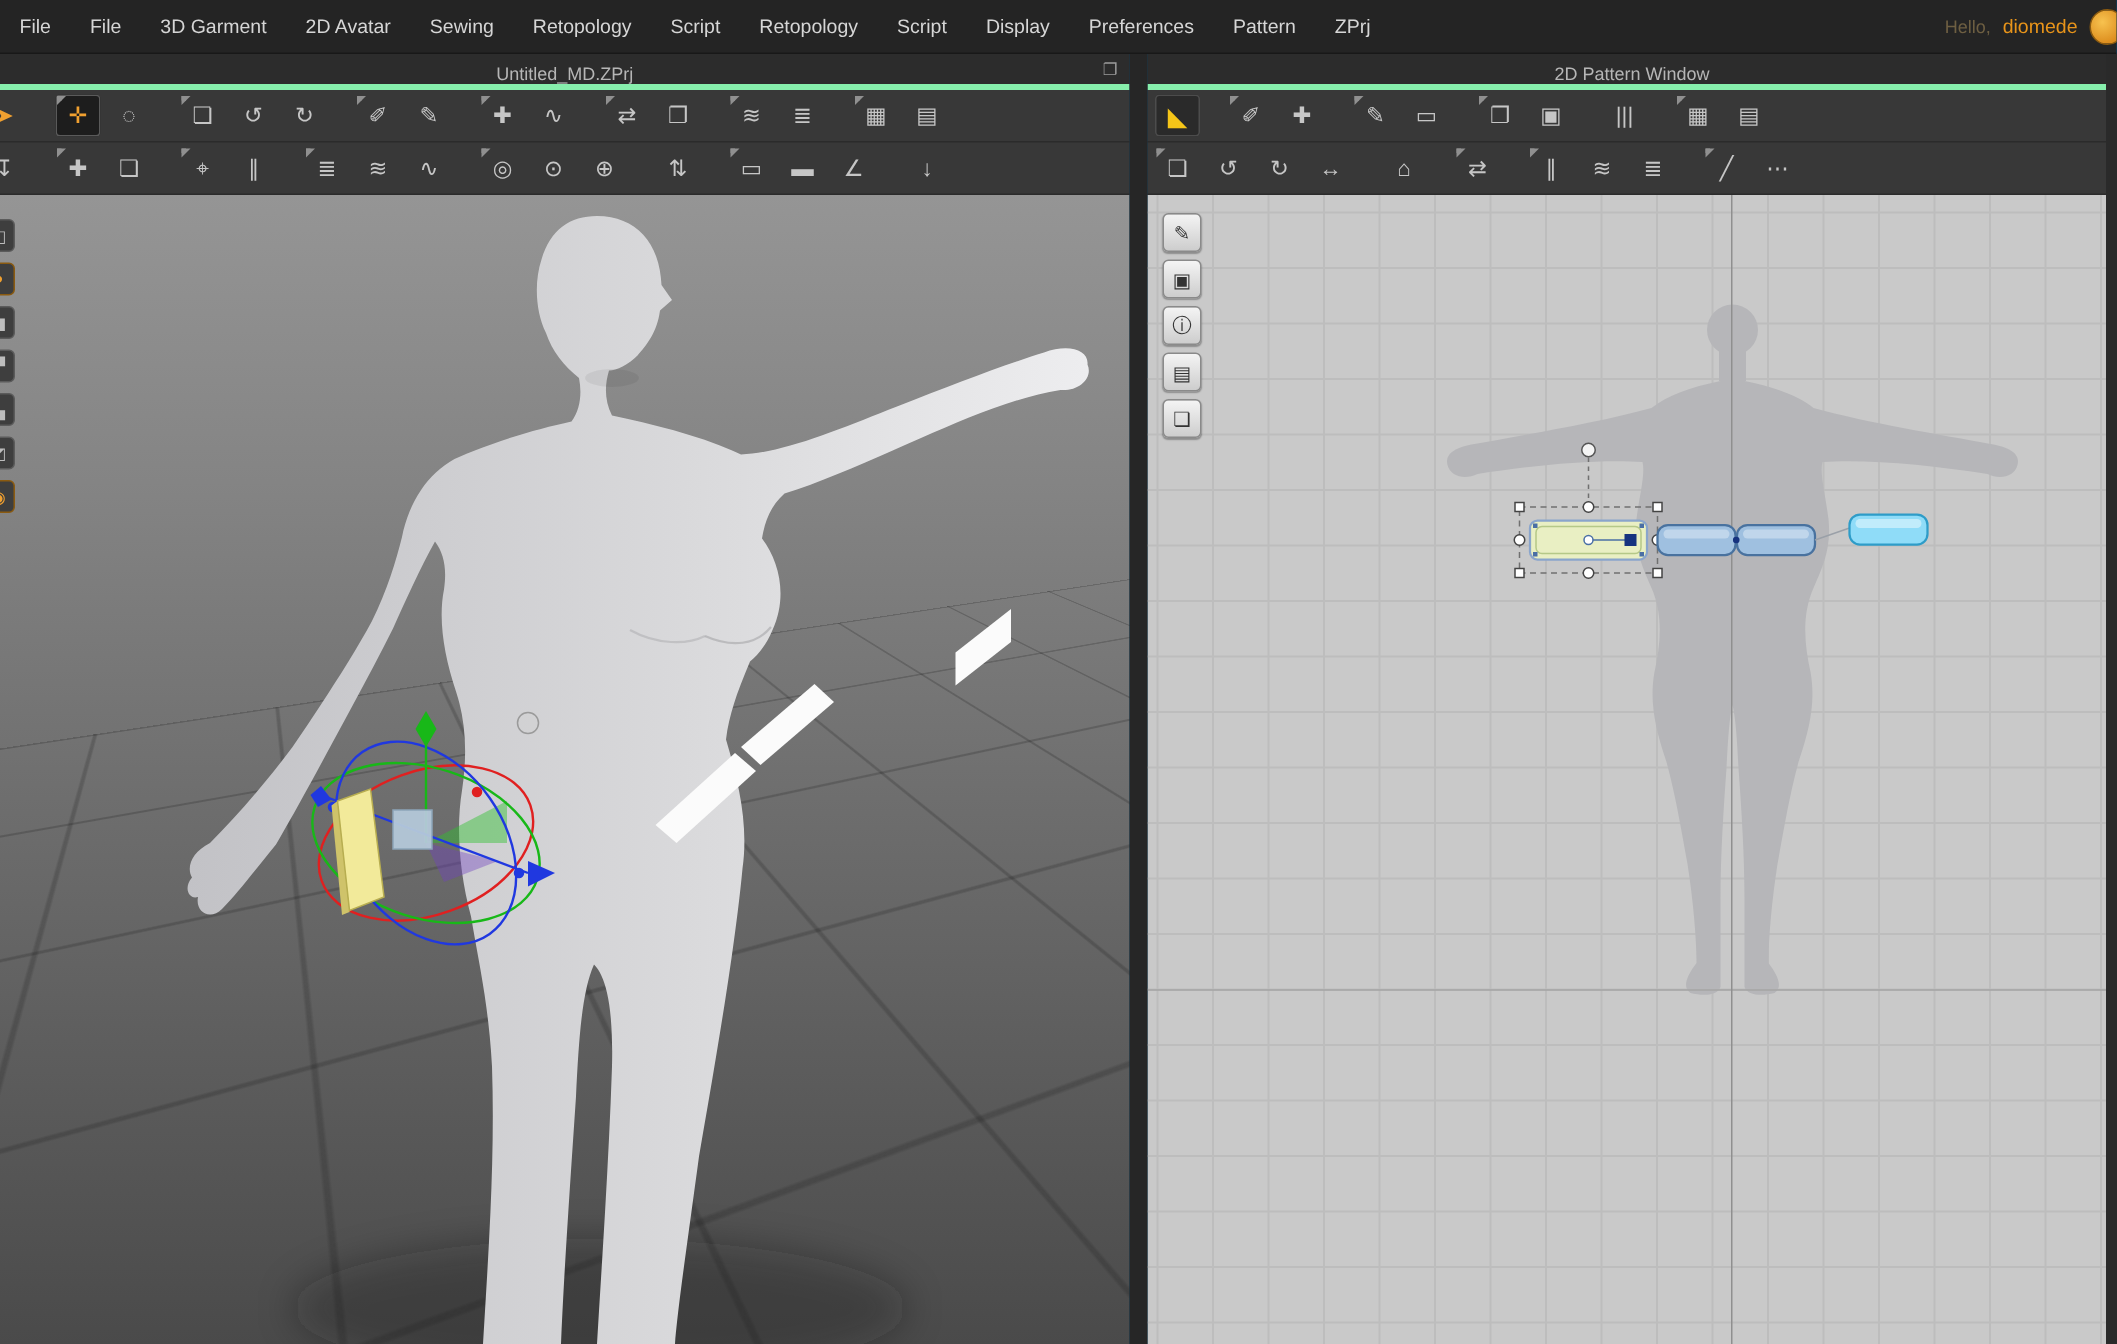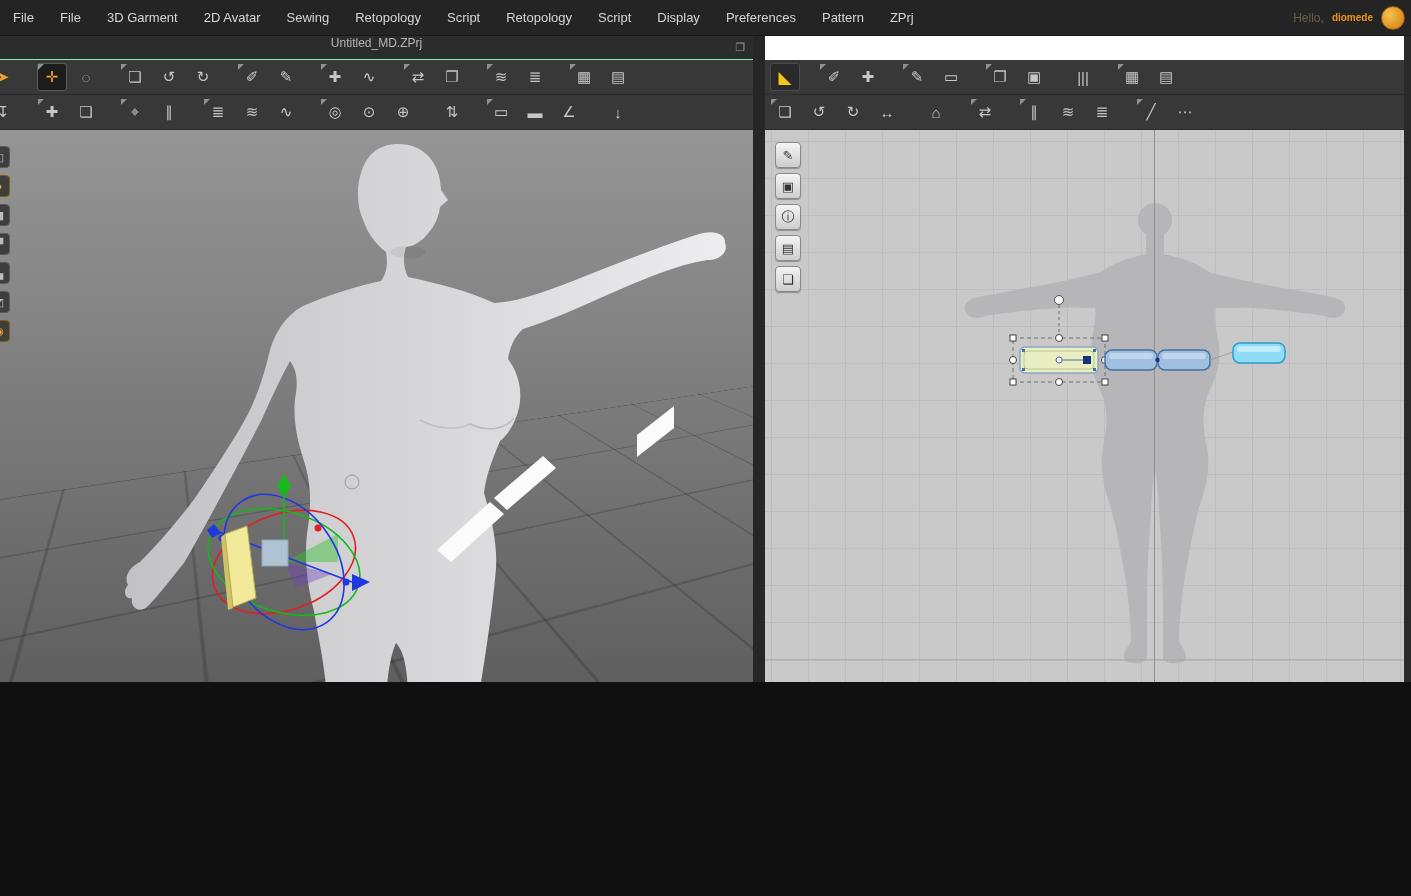--- a/index.html
+++ b/index.html
@@ -1,29 +1,29 @@
 <!DOCTYPE html>
 <html><head>
 <meta charset="utf-8">
 <style>
   *{box-sizing:border-box;margin:0;padding:0}
   body{background:#101010;font-family:"Liberation Sans",sans-serif;-webkit-font-smoothing:antialiased}
-  .app{position:relative;width:1411px;height:682px;background:#ffffff;overflow:hidden}
+  .app{position:relative;width:1411px;height:896px;background:#0c4a6e;overflow:hidden}
 
   
   .menubar{position:absolute;top:0;left:0;right:0;height:36px;background:#242424;border-bottom:1px solid #181818;display:flex;align-items:center;z-index:30}
   .menu-items{display:flex;height:100%}
   .menu-item{padding:0 13px;display:flex;align-items:center;color:#d6d6d6;font-size:13px;cursor:default;white-space:nowrap}
-  .menu-right{margin-left:auto;display:flex;align-items:center;gap:8px;padding-right:12px}
+  .menu-right{margin-left:auto;display:flex;align-items:center;gap:8px;padding-right:0}
   .hello{color:#6e5f42;font-size:12px}
-  .uname{color:#e8941a;font-size:10px;font-weight:bold}
+  .uname{color:#e8941a;font-size:13px;font-weight:normal}
   .user-avatar{width:24px;height:24px;border-radius:50%;background:radial-gradient(circle at 35% 35%,#f7c24f,#d2780a);border:1px solid #8a5a10;margin-right:-6px;flex:none}
 
   
-  .titlebar{position:absolute;top:36px;height:24px;background:#2c2c2c;border-bottom:1px solid #86efac;display:flex;align-items:flex-start;justify-content:center;color:#b6b6b6;font-size:12px;z-index:25}
+  .titlebar{position:absolute;top:36px;height:24px;background:#2c2c2c;border-bottom:4px solid #86efac;display:flex;align-items:flex-end;justify-content:center;color:#b6b6b6;font-size:12px;z-index:25}
   .titlebar.tleft{left:0;width:753px}
   .titlebar.tright{left:765px;width:646px}
   .undock{position:absolute;right:8px;top:3px;color:#9a9a9a;font-size:11px;line-height:16px}
 
   
   .toolbar{position:absolute;top:60px;height:70px;background:#383838;z-index:25}
   .toolbar.wleft{left:0;width:753px}
   .toolbar.wright{left:765px;width:646px}
   .tb-row{display:flex;align-items:center;height:35px;padding-left:3px;border-bottom:1px solid #2b2b2b;overflow:hidden}
   .tb-item{position:relative;flex:none;width:30px;height:28px;margin:0 2px;display:flex;align-items:center;justify-content:center;color:#c6c6c6;font-size:15px;border-radius:3px;cursor:default}
@@ -93,20 +93,23 @@
     <div class="menu-right">
       <span class="hello">Hello,</span>
       <span class="uname">diomede</span>
       <span class="user-avatar"></span>
     </div>
   </div>
 
   <div class="titlebar tleft">
     <span>Untitled_MD.ZPrj</span>
     <span class="undock">❐</span>
+  </div>
+  <div class="titlebar tright">
+    <span>2D Pattern Window</span>
   </div>
 
   <div class="toolbar wleft">
     <div class="tb-row">
 
         <div class="tb-item orange cut">
           <span>➤</span>
         </div>
 
         <div class="tb-item grp active dd">

